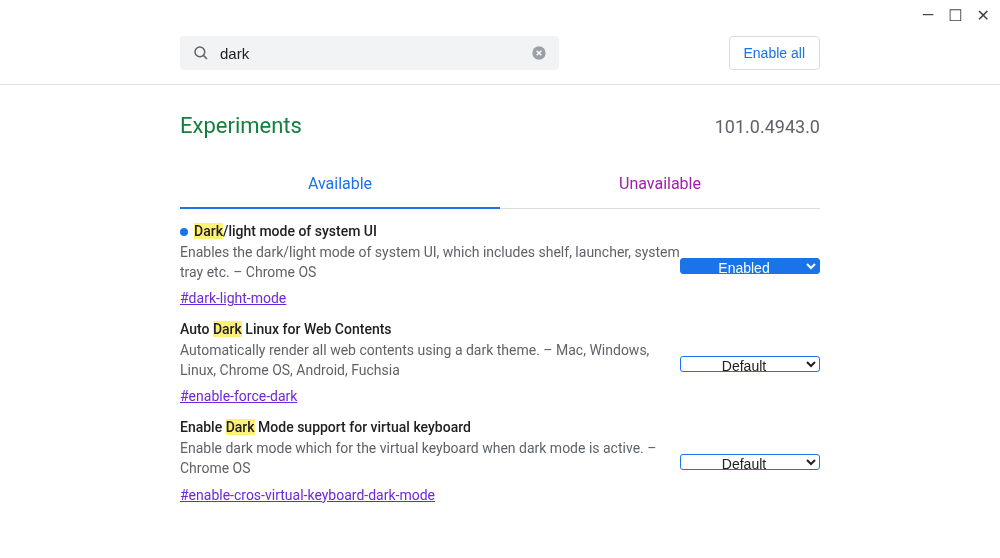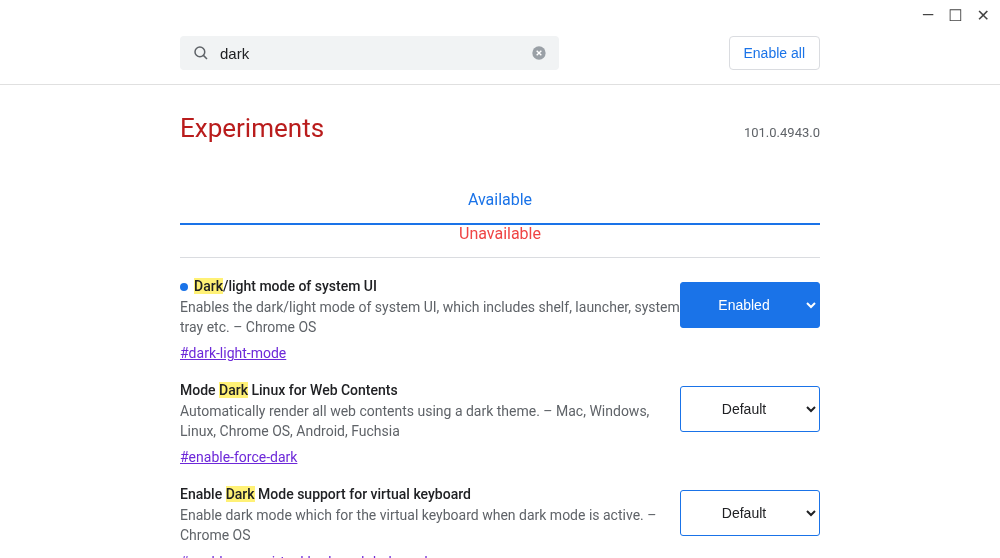--- a/index.html
+++ b/index.html
@@ -9,34 +9,34 @@
 .top-section { padding: 36px 180px 0 180px; }
 .search-row { display: flex; align-items: center; gap: 170px; }
 .search-box { flex: 1; display: flex; align-items: center; background: #f1f3f4; border-radius: 4px; padding: 8px 12px; }
 .search-box input { flex: 1; border: none; background: transparent; outline: none; font-size: 15px; color: #202124; margin-left: 10px; }
 .search-icon svg, .clear-icon svg { display: block; }
 .clear-icon { cursor: pointer; }
 .reset-btn { border: 1px solid #dadce0; background: #fff; border-radius: 4px; padding: 8px 14px; color: #1a73e8; font-size: 14px; cursor: pointer; }
 .divider { border-bottom: 1px solid #e0e0e0; margin-top: 14px; width: 100%; }
 .content { padding: 0 180px; }
 .header-row { display: flex; justify-content: space-between; align-items: baseline; margin-top: 28px; }
-.header-row h1 { font-size: 26px; font-weight: 400; color: #b91c1c; }
-.version { font-size: 13px; color: #5f6368; }
-.tabs { display: flex; margin-top: 47px; border-bottom: 1px solid #dadce0; flex-direction: column; }
+.header-row h1 { font-size: 22px; font-weight: 400; color: #15803d; }
+.version { font-size: 18px; color: #5f6368; }
+.tabs { display: flex; margin-top: 36px; border-bottom: 1px solid #dadce0; }
 .tab { flex: 1; text-align: center; padding-bottom: 14px; font-size: 16px; cursor: pointer; }
 .tab.active { color: #1a73e8; border-bottom: 2px solid #1a73e8; margin-bottom: -1px; }
-.tab.inactive { color: #ef4444; }
-.experiment { display: flex; align-items: flex-start; margin-top: 20px; }
+.tab.inactive { color: #a21caf; }
+.experiment { display: flex; align-items: center; margin-top: 14px; }
 .exp-text { flex: 1; }
 .exp-title { font-size: 14px; color: #202124; font-weight: 500; }
 .exp-desc { font-size: 14px; color: #5f6368; margin-top: 4px; line-height: 1.4; }
 .exp-hash { font-size: 14px; color: #6d28d9; text-decoration: underline; margin-top: 8px; display: inline-block; cursor: pointer; }
 .highlight { background: #fff176; }
 .bullet { width: 8px; height: 8px; background: #1a73e8; border-radius: 50%; display: inline-block; margin-right: 6px; vertical-align: middle; }
-.exp-select { width: 140px; height: 46px; border: 1px solid #1a73e8; border-radius: 3px; font-size: 14px; color: #202124; text-align: center; text-align-last: center; background: #fff; cursor: pointer; }
+.exp-select { width: 140px; height: 16px; border: 1px solid #1a73e8; border-radius: 3px; font-size: 14px; color: #202124; text-align: center; text-align-last: center; background: #fff; cursor: pointer; }
 .exp-select.enabled { background: #1a73e8; color: #fff; }
 .select-wrap { padding-top: 4px; }
 </style>
 </head>
 <body>
 
 <div class="window-controls">
   <span>—</span>
   <span>☐</span>
   <span>✕</span>
@@ -75,21 +75,21 @@
     <div class="tab active">Available</div>
     <div class="tab inactive">Unavailable</div>
   </div>
 
   <div id="experiments-list">
       <div class="experiment">
         <div class="exp-text"><div class="exp-title"><span class="bullet"></span><span></span><span class="highlight">Dark</span><span>/light mode of system UI</span></div><div class="exp-desc">Enables the dark/light mode of system UI, which includes shelf, launcher, system tray etc. – Chrome OS</div><a class="exp-hash">#dark-light-mode</a></div>
         <div class="select-wrap"><select class="exp-select enabled"><option>Default</option><option selected="">Enabled</option><option>Disabled</option></select></div>
       </div>
       <div class="experiment">
-        <div class="exp-text"><div class="exp-title"><span>Mode </span><span class="highlight">Dark</span><span> Linux for Web Contents</span></div><div class="exp-desc">Automatically render all web contents using a dark theme. – Mac, Windows, Linux, Chrome OS, Android, Fuchsia</div><a class="exp-hash">#enable-force-dark</a></div>
+        <div class="exp-text"><div class="exp-title"><span>Auto </span><span class="highlight">Dark</span><span> Linux for Web Contents</span></div><div class="exp-desc">Automatically render all web contents using a dark theme. – Mac, Windows, Linux, Chrome OS, Android, Fuchsia</div><a class="exp-hash">#enable-force-dark</a></div>
         <div class="select-wrap"><select class="exp-select"><option>Default</option><option>Enabled</option><option>Disabled</option></select></div>
       </div>
       <div class="experiment">
         <div class="exp-text"><div class="exp-title"><span>Enable </span><span class="highlight">Dark</span><span> Mode support for virtual keyboard</span></div><div class="exp-desc">Enable dark mode which for the virtual keyboard when dark mode is active. – Chrome OS</div><a class="exp-hash">#enable-cros-virtual-keyboard-dark-mode</a></div>
         <div class="select-wrap"><select class="exp-select"><option>Default</option><option>Enabled</option><option>Disabled</option></select></div>
       </div>
     </div>
 </div>
 
 </body></html>

